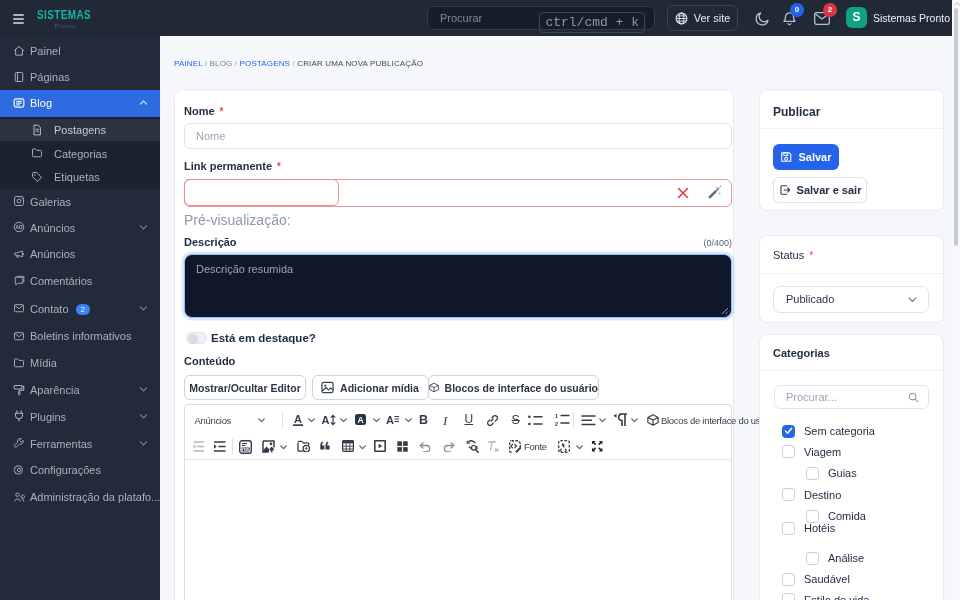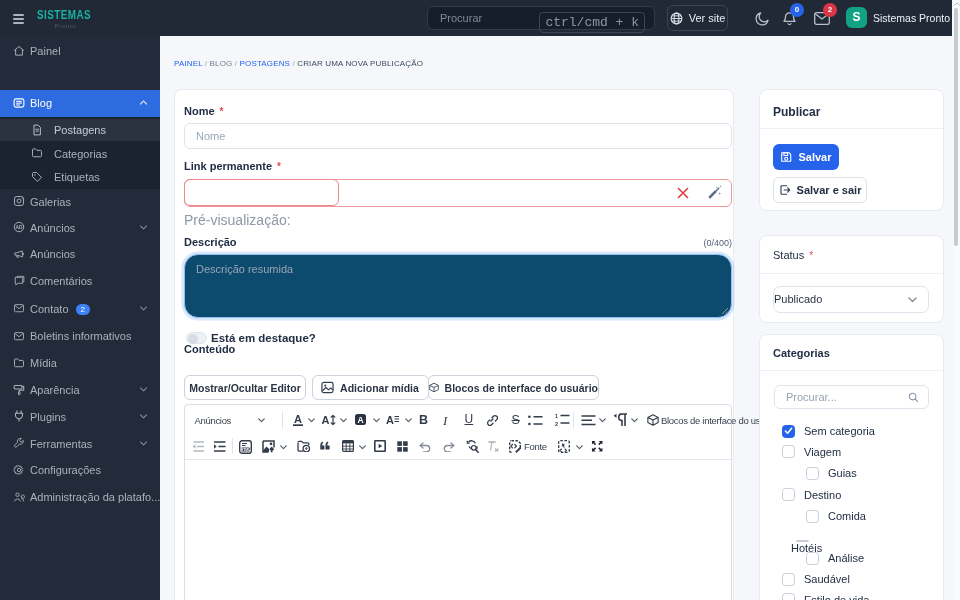--- a/index.html
+++ b/index.html
@@ -8,21 +8,21 @@
   .abs { position:absolute; }
 
   
   #topbar { left:0; top:0; width:952px; height:36px; background:#212937; }
   #burger div { width:11px; height:1.8px; background:#aab4c0; border-radius:1px; margin-bottom:2.2px; }
   #logo { left:36.5px; top:7px; color:#16b3a4; font-size:13px; font-weight:bold; letter-spacing:0.6px; transform:scaleX(0.76); transform-origin:left center; }
   #logo-sub { left:54.5px; top:22px; color:#4d5a6b; font-size:6.2px; letter-spacing:0.6px; }
   #search { left:427px; top:6px; width:228px; height:24px; background:#171e2b; border:1px solid #303b4e; border-radius:6px; }
   #search .ph { position:absolute; left:12px; top:5px; color:#7d8898; font-size:11px; }
   #search .kbd { position:absolute; right:9px; top:5px; border:1px solid #3b4658; border-radius:4px; color:#8b96a7; font-size:13px; font-family:"Liberation Mono",monospace; padding:2px 5px; }
-  #versite { left:667px; top:5px; width:61px; height:26px; border:1px solid #3a4557; border-radius:6px; color:#e7ecf3; font-size:11px; }
+  #versite { left:667px; top:5px; width:71px; height:26px; border:1px solid #3a4557; border-radius:6px; color:#e7ecf3; font-size:11px; }
   #avatar { left:846px; top:7px; width:21px; height:21px; background:#11a284; border-radius:6px; color:#fff; font-size:12px; font-weight:bold; text-align:center; line-height:21px; }
   #username { left:873px; top:11.5px; color:#eef2f7; font-size:10.5px; white-space:nowrap; }
   .badge { position:absolute; width:14px; height:14px; border-radius:50%; color:#fff; font-size:8px; text-align:center; line-height:14px; font-weight:bold; }
 
   
   #sidebar { left:0; top:36px; width:160px; height:564px; background:#232b3a; }
   .mi { position:absolute; left:0; width:160px; height:26px; color:#a9b1bd; font-size:11px; }
   .mi .ic { position:absolute; left:12.5px; top:6.5px; width:12px; height:12px; }
   .mi .lb { position:absolute; left:30px; top:7px; white-space:nowrap; }
   .mi .ch { position:absolute; right:13px; top:10px; width:7px; height:5px; }
@@ -165,20 +165,26 @@
       </g>
  </defs>
 </svg>
 <div id="sidebar" class="abs">
   <div class="mi" style="top:2px">
       <svg class="ic" viewBox="0 0 16 16">
         <use href="#i-home"></use>
       </svg>
       <span class="lb">Painel</span>
     </div>
+  <div class="mi" style="top:28px">
+      <svg class="ic" viewBox="0 0 16 16">
+        <use href="#i-pages"></use>
+      </svg>
+      <span class="lb">Páginas</span>
+    </div>
   <div class="mi active" style="top:54px; height:26.5px">
       <svg class="ic" viewBox="0 0 16 16">
         <use href="#i-blog"></use>
       </svg>
       <span class="lb">Blog</span>
       <svg class="ch" viewBox="0 0 7 5">
         <path d="M0.5 4 L3.5 1 L6.5 4" fill="none" stroke="#cfd9ee" stroke-width="1.2" stroke-linecap="round" stroke-linejoin="round"></path>
       </svg>
     </div>
   <div class="subwrap" style="top:80.5px; height:72.5px"></div>
@@ -302,31 +308,31 @@
   </svg>
 <svg class="abs" style="left:707px; top:184px;" width="16" height="16" viewBox="0 0 16 16">
     <path d="M2.2 13.8 L8.8 7.2 M4.4 11.6 L6.6 9.4" stroke="#5a6b85" stroke-width="2.6"></path>
     <path d="M8.3 7.7 L12.2 3.8" stroke="#5a6b85" stroke-width="1.4"></path>
     <path d="M12.8 8.2 l.35 .95 l.95 .35 l-.95 .35 l-.35 .95 l-.35-.95 l-.95-.35 l.95-.35 Z M13.4 1.2 l.3 .8 l.8 .3 l-.8 .3 l-.3 .8 l-.3-.8 l-.8-.3 l.8-.3 Z M9.8 2.6 l.25 .65 l.65 .25 l-.65 .25 l-.25 .65 l-.25-.65 l-.65-.25 l.65-.25 Z" fill="#5a6b85"></path>
   </svg>
 <div class="abs" style="left:184px; top:212px; font-size:14px; color:#8e99a9;">Pré-visualização:</div>
 
 <div class="lbl" style="left:184px; top:236px;">Descrição</div>
 <div class="abs" style="right:228px; top:238px; font-size:9px; color:#55617a;">(0/400)</div>
-<div class="abs" style="left:184px; top:254px; width:548px; height:64px; background:#0c4a6e; border:1px solid #94bdf2; border-radius:14px; box-shadow:0 0 0 2.5px rgba(121,174,244,0.3);">
+<div class="abs" style="left:184px; top:254px; width:548px; height:64px; background:#0f172a; border:1px solid #94bdf2; border-radius:8px; box-shadow:0 0 0 2.5px rgba(121,174,244,0.3);">
   <div style="position:absolute; left:11px; top:8px; font-size:11px; color:#9aa5b5;">Descrição resumida</div>
   <svg style="position:absolute; right:2px; bottom:2px;" width="8" height="8" viewBox="0 0 8 8">
       <path d="M7 1 L1 7 M7 4.5 L4.5 7" stroke="#8a96a8" stroke-width="1"></path>
     </svg>
 </div>
 <div class="abs" style="left:185.5px; top:332px; width:21px; height:12px; background:#edf0f4; border:1px solid #e0e5ec; border-radius:7px;">
   <div style="position:absolute; left:1px; top:0.5px; width:10px; height:10px; background:#d7dce4; border-radius:50%;"></div>
 </div>
 <div class="lbl" style="left:211px; top:332px; font-size:11.5px;">Está em destaque?</div>
-<div class="lbl" style="left:184px; top:343px;">Conteúdo</div>
+<div class="lbl" style="left:184px; top:355px;">Conteúdo</div>
 
 <div class="cbtn" style="left:184px; top:375px; width:122px;">Mostrar/Ocultar Editor</div>
 <div class="cbtn" style="left:311.5px; top:375px; width:117px;"><svg width="13" height="13" viewBox="0 0 14 14" style="margin-right:6px">
       <rect x="1" y="1.5" width="12" height="11" rx="2" fill="none" stroke="#333f52" stroke-width="1.3"></rect>
       <circle cx="4.6" cy="5" r="1.1" fill="#333f52"></circle>
       <path d="M1.5 10.5 L5.5 7 L8 9.5 L10.5 7.5 L12.7 9.5" fill="none" stroke="#333f52" stroke-width="1.2" stroke-linejoin="round"></path>
     </svg>Adicionar mídia</div>
 <div class="cbtn" style="left:427.5px; top:375px; width:171.5px;"><svg width="13" height="13" viewBox="0 0 14 14" style="margin-right:6px">
       <path d="M7 1 L13 4 V10 L7 13 L1 10 V4 Z M1 4 L7 7 L13 4 M7 7 V13" fill="none" stroke="#333f52" stroke-width="1.2" stroke-linejoin="round"></path>
     </svg>Blocos de interface do usuário</div>
@@ -504,21 +510,21 @@
       </svg>Salvar</div>
   <div style="position:absolute; left:13px; top:87px; width:94px; height:26px; background:#fff; border:1px solid #dde3ea; border-radius:6px; color:#222e44; font-size:11px; font-weight:bold; display:flex; align-items:center; justify-content:center;">
     <svg width="12" height="12" viewBox="0 0 14 14" style="margin-right:6px">
         <path d="M9 2 H3.5 A1.2 1.2 0 0 0 2.3 3.2 V10.8 A1.2 1.2 0 0 0 3.5 12 H9" fill="none" stroke="#333f52" stroke-width="1.3" stroke-linecap="round"></path>
         <path d="M6 7 H12.5 M10 4.5 L12.5 7 L10 9.5" fill="none" stroke="#333f52" stroke-width="1.3" stroke-linecap="round" stroke-linejoin="round"></path>
       </svg>Salvar e sair</div>
 </div>
 <div class="card" id="statuscard" style="left:759px; top:235px; width:185px; height:88px;">
   <div style="position:absolute; left:13px; top:13px; font-size:11px; font-weight:normal; color:#222e44;">Status<span class="req">*</span></div>
   <div style="position:absolute; left:0; top:37px; width:100%; height:1px; background:#edf0f4;"></div>
-  <div style="position:absolute; left:13px; top:50px; width:156px; height:27px; border:1px solid #dfe5ec; border-radius:7px; font-size:11px; color:#2b3445; line-height:25px; ">Publicado
+  <div style="position:absolute; left:13px; top:50px; width:156px; height:27px; border:1px solid #dfe5ec; border-radius:7px; font-size:11px; color:#2b3445; line-height:25px; padding-left:12px;">Publicado
     <svg style="position:absolute; right:11px; top:10px;" width="9" height="6" viewBox="0 0 9 6">
         <path d="M1 1 L4.5 4.5 L8 1" fill="none" stroke="#7c8797" stroke-width="1.3" stroke-linecap="round" stroke-linejoin="round"></path>
       </svg>
   </div>
 </div>
 <div class="card" id="catcard" style="left:759px; top:334px; width:185px; height:280px;">
   <div style="position:absolute; left:13px; top:12px; font-size:11px; font-weight:bold; color:#222e44;">Categorias</div>
   <div style="position:absolute; left:0; top:35px; width:100%; height:1px; background:#edf0f4;"></div>
   <div style="position:absolute; left:14px; top:50px; width:155px; height:24px; border:1px solid #dfe5ec; border-radius:6px; font-size:11px; color:#99a4b4; line-height:22px; padding-left:11px;">Procurar...
     <svg style="position:absolute; right:9px; top:6px;" width="11" height="11" viewBox="0 0 12 12">
@@ -543,21 +549,21 @@
       <span class="ct">Guias</span>
     </div>
   <div class="cat" style="top:152.7px;">
       <span class="cb"></span>
       <span class="ct">Destino</span>
     </div>
   <div class="cat ind" style="top:174px;">
       <span class="cb"></span>
       <span class="ct">Comida</span>
     </div>
-  <div class="cat" style="top:205px;flex-direction:column;">
+  <div class="cat" style="top:186px;">
       <span class="cb"></span>
       <span class="ct">Hotéis</span>
     </div>
   <div class="cat ind" style="top:216.2px;">
       <span class="cb"></span>
       <span class="ct">Análise</span>
     </div>
   <div class="cat" style="top:237px;">
       <span class="cb"></span>
       <span class="ct">Saudável</span>

